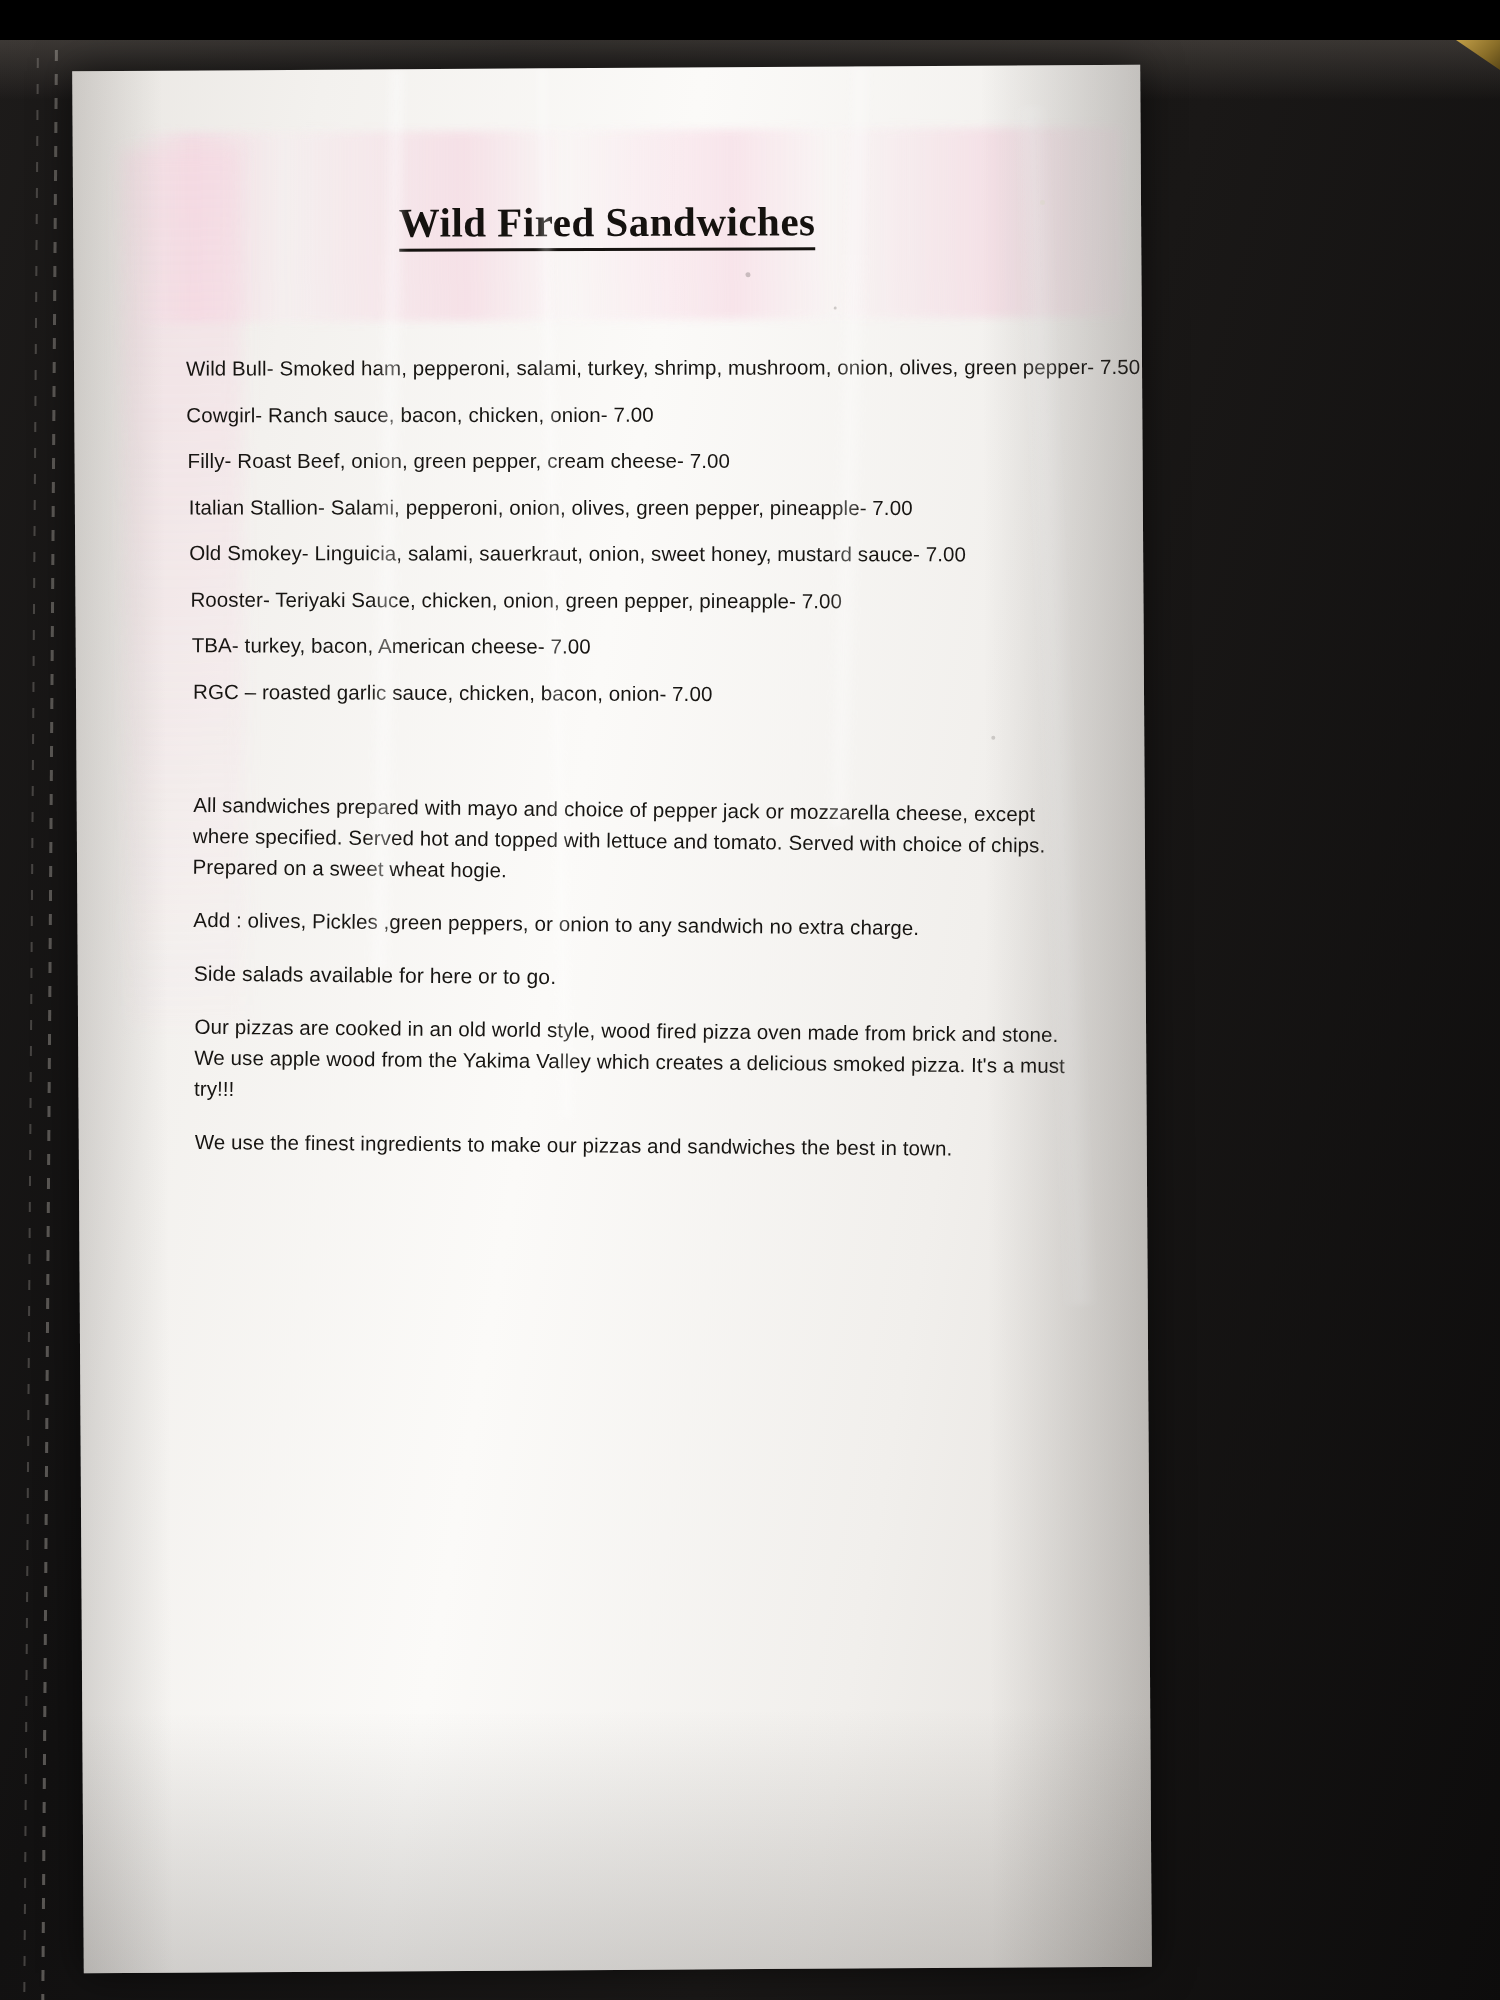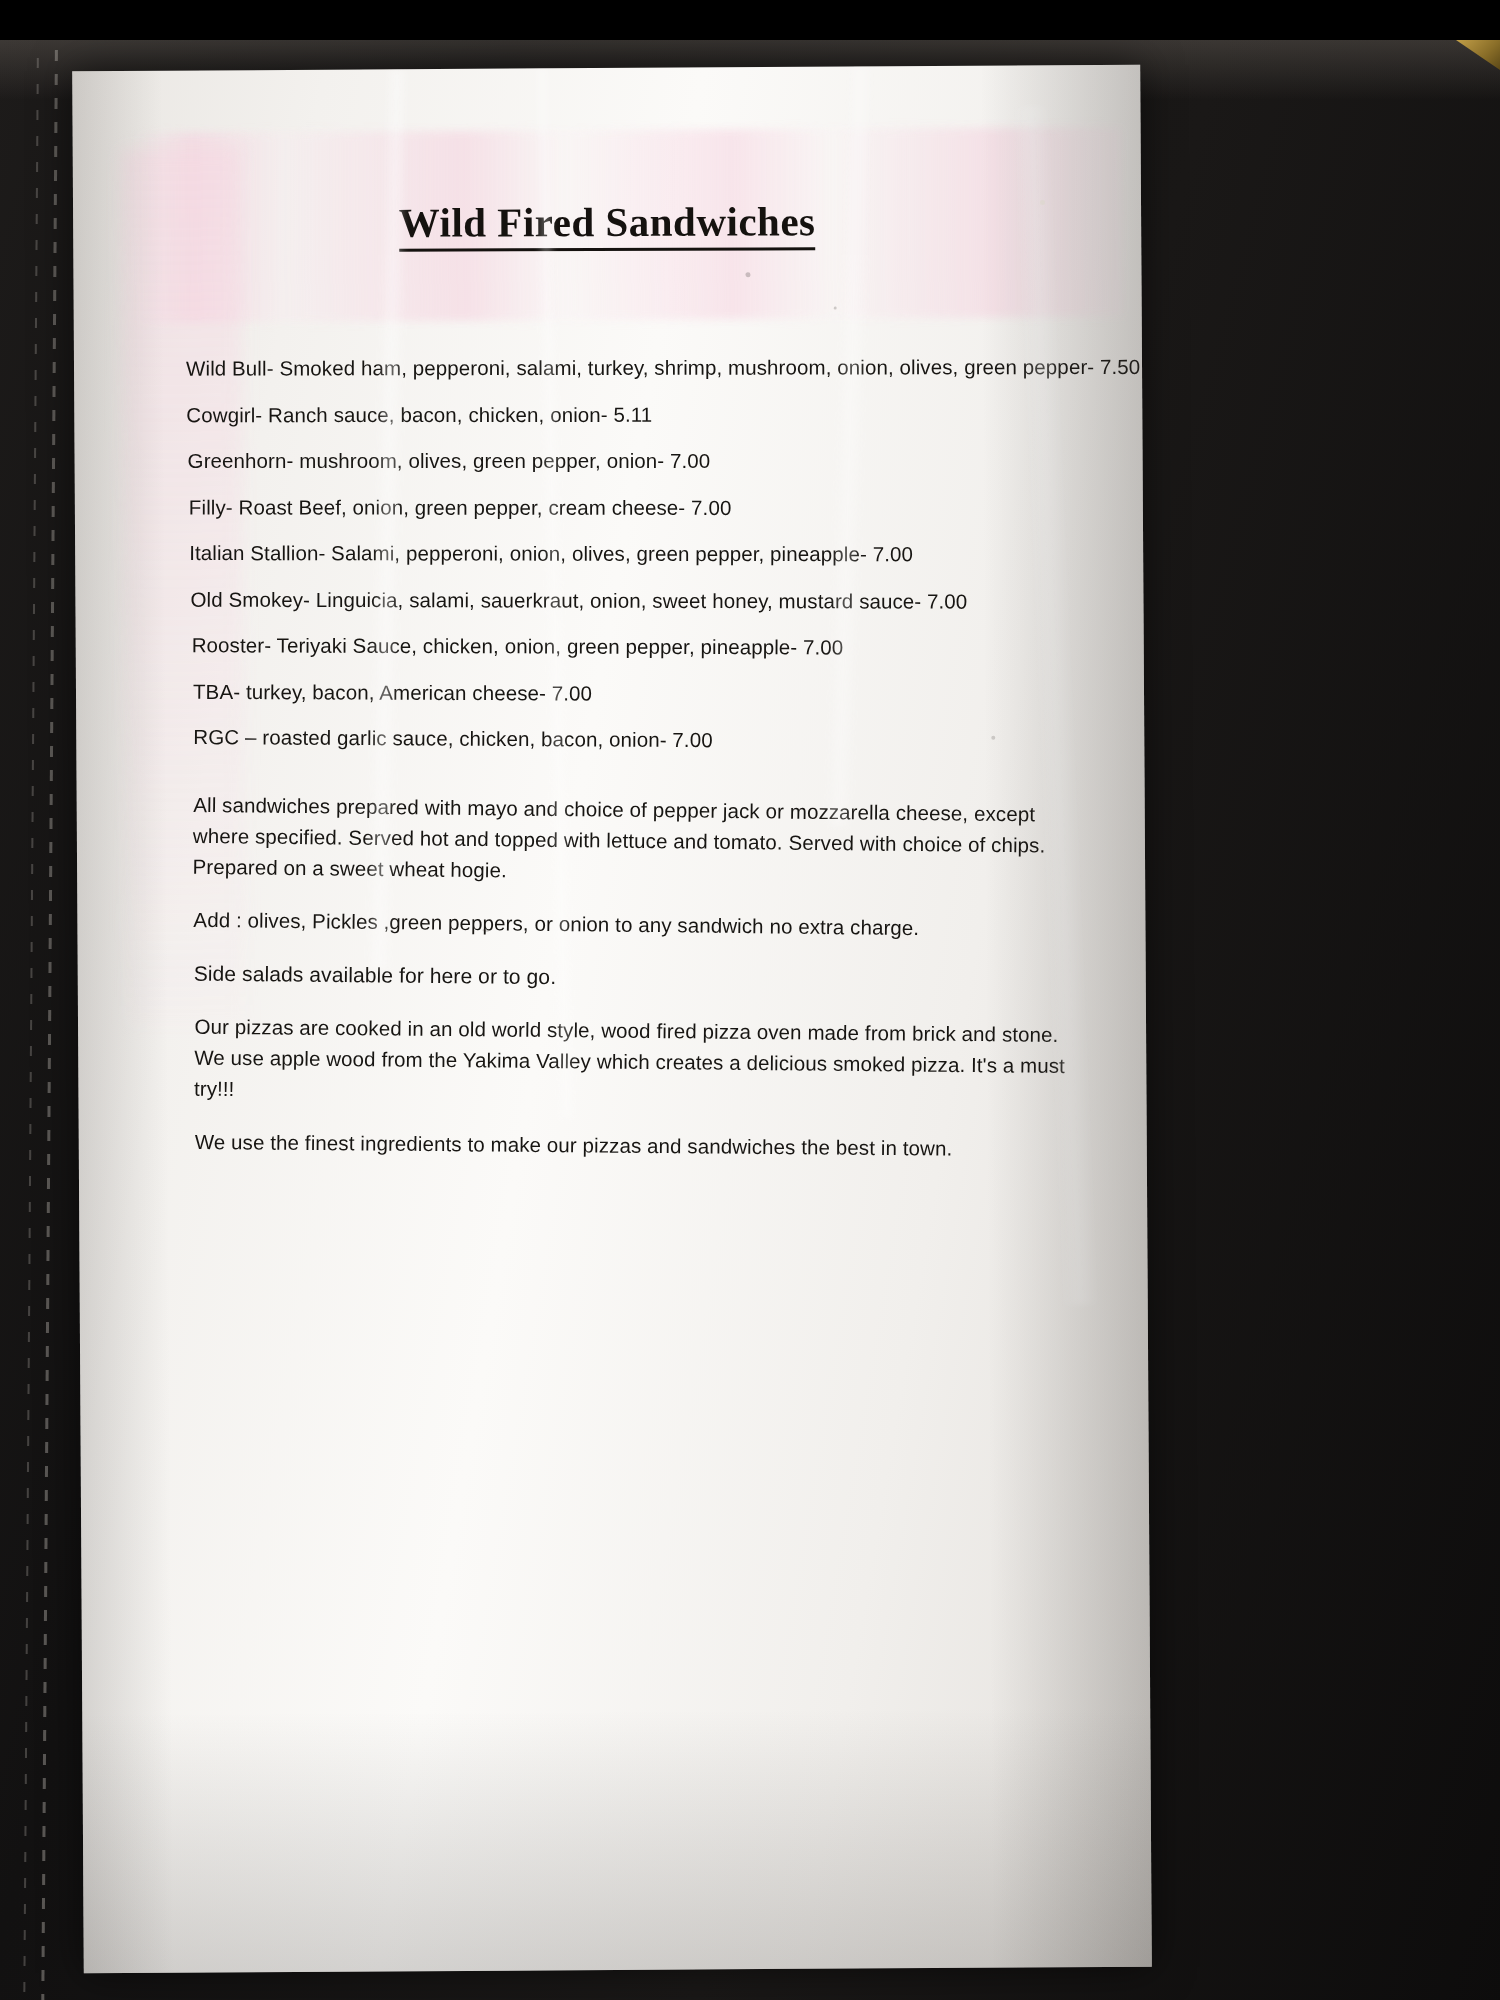--- a/index.html
+++ b/index.html
@@ -256,22 +256,21 @@
     <div class="pink-band2"></div>
 
     <div class="content">
 
       <div class="doc-title">
         <span>Wild Fired Sandwiches</span>
       </div>
 
       <div class="items">
         <div class="item">Wild Bull- Smoked ham, pepperoni, salami, turkey, shrimp, mushroom, onion, olives, green pepper- 7.50</div>
-        <div class="item">Cowgirl- Ranch sauce, bacon, chicken, onion- 5.11</div>
-        <div class="item">Greenhorn- mushroom, olives, green pepper, onion- 7.00</div>
+        <div class="item">Cowgirl- Ranch sauce, bacon, chicken, onion- 7.00</div>
         <div class="item">Filly- Roast Beef, onion, green pepper, cream cheese- 7.00</div>
         <div class="item">Italian Stallion- Salami, pepperoni, onion, olives, green pepper, pineapple- 7.00</div>
         <div class="item">Old Smokey- Linguicia, salami, sauerkraut, onion, sweet honey, mustard sauce- 7.00</div>
         <div class="item">Rooster- Teriyaki Sauce, chicken, onion, green pepper, pineapple- 7.00</div>
         <div class="item">TBA- turkey, bacon, American cheese- 7.00</div>
         <div class="item">RGC – roasted garlic sauce, chicken, bacon, onion- 7.00</div>
       </div>
 
       <div class="notes">
         <div class="note n1">All sandwiches prepared with mayo and choice of pepper jack or mozzarella cheese, except where specified. Served hot and topped with lettuce and tomato.  Served with choice of chips.  Prepared on a sweet wheat hogie.</div>

